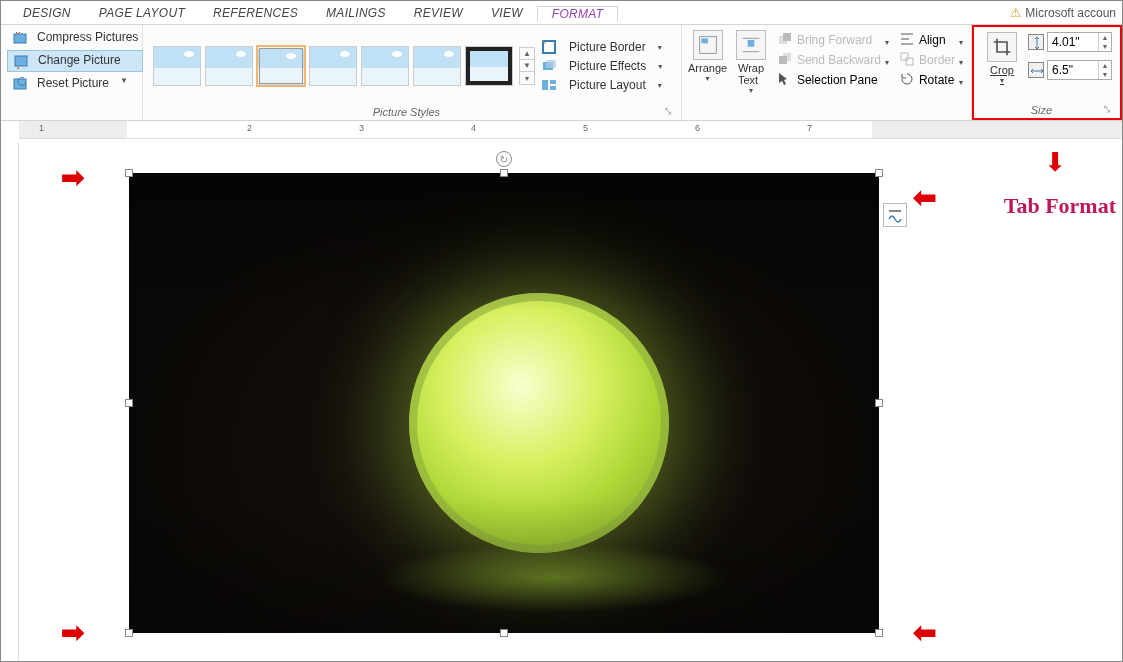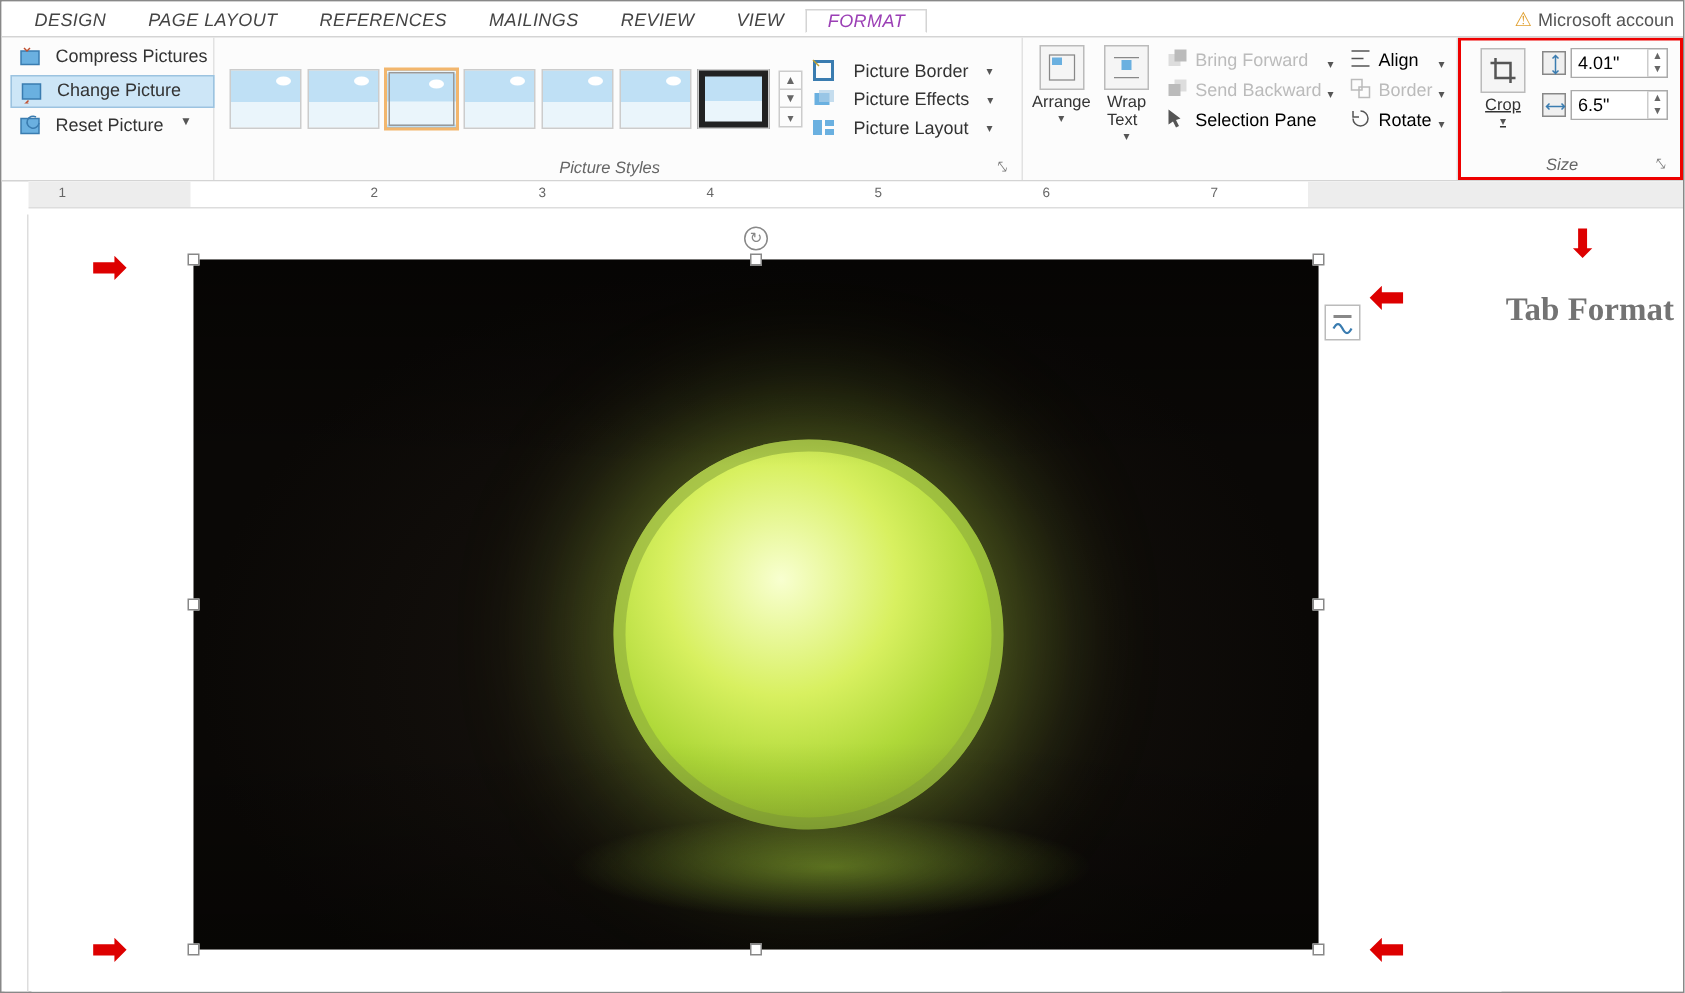--- a/index.html
+++ b/index.html
@@ -91,21 +91,21 @@
 .handle.tm { left: 50%; top: -4px; margin-left: -4px; } .handle.bm { left: 50%; bottom: -4px; margin-left: -4px; }
 .handle.ml { left: -4px; top: 50%; margin-top: -4px; } .handle.mr { right: -4px; top: 50%; margin-top: -4px; }
 .rot-handle { position: absolute; left: 50%; top: -22px; margin-left: -8px; width: 16px; height: 16px; border: 1px solid #888; border-radius: 50%; background: #fff; display: flex; align-items: center; justify-content: center; font-size: 10px; color: #888; }
 
 
 .layout-btn { position: absolute; right: -28px; top: 30px; width: 24px; height: 24px; border: 1px solid #bbb; background: #fff; cursor: pointer; display: flex; align-items: center; justify-content: center; }
 .layout-btn svg { width: 16px; height: 16px; }
 
 
 .anno-arrow { position: absolute; color: #d00; font-size: 28px; font-weight: bold; }
-.anno-label { position: absolute; right: 6px; top: 192px; color: #737373; font-size: 22px; font-weight: bold; font-family: "Times New Roman", serif; }
+.anno-label { position: absolute; right: 6px; top: 192px; color: #be185d; font-size: 22px; font-weight: bold; font-family: "Times New Roman", serif; }
 .anno-down { position: absolute; right: 56px; top: 146px; color: #d00; font-size: 26px; }
 
 
 .svg-ico { width: 16px; height: 16px; }
 </style>
 </head>
 <body>
 
 <div class="tab-bar">
   <div class="tab">DESIGN</div>

